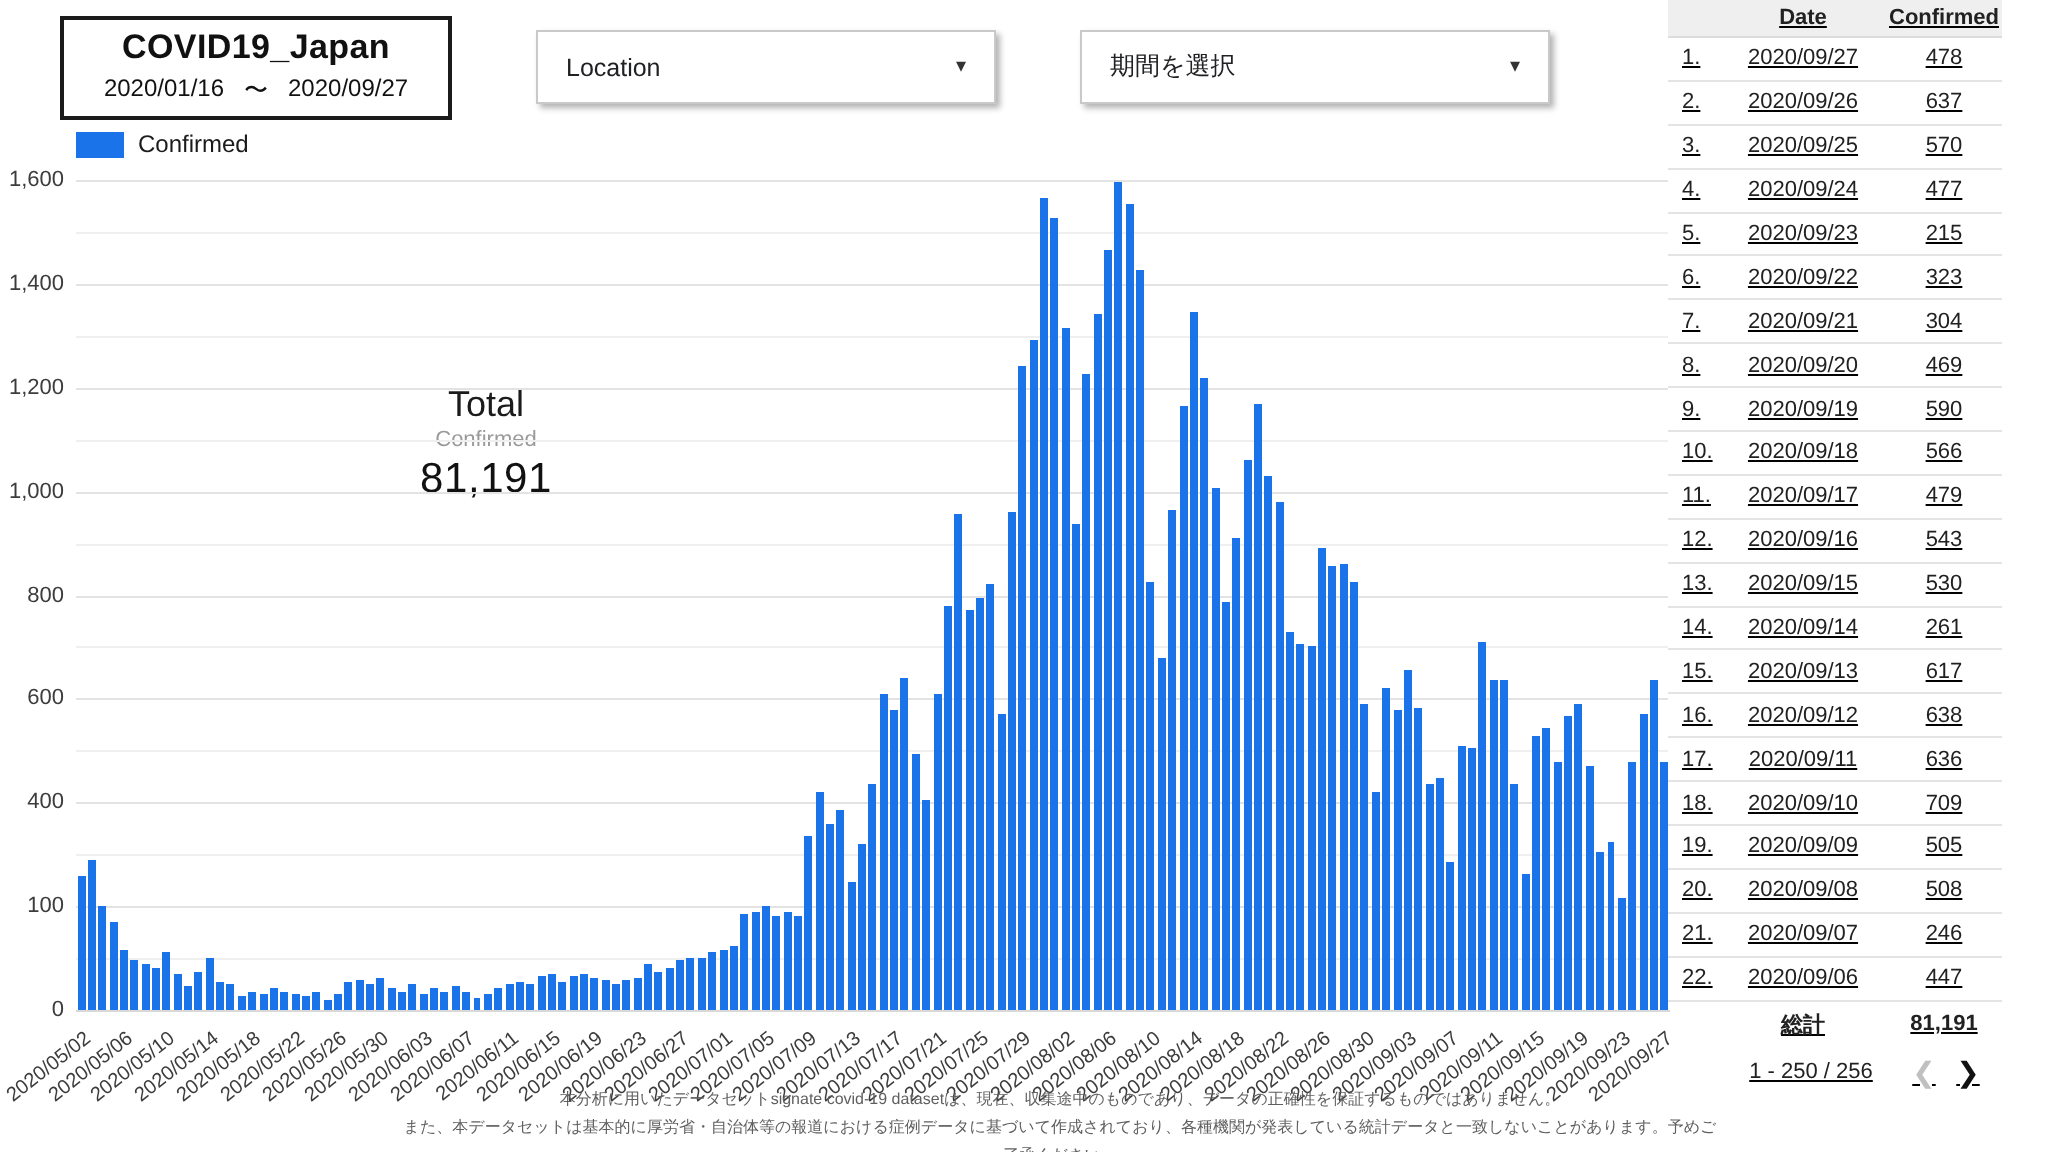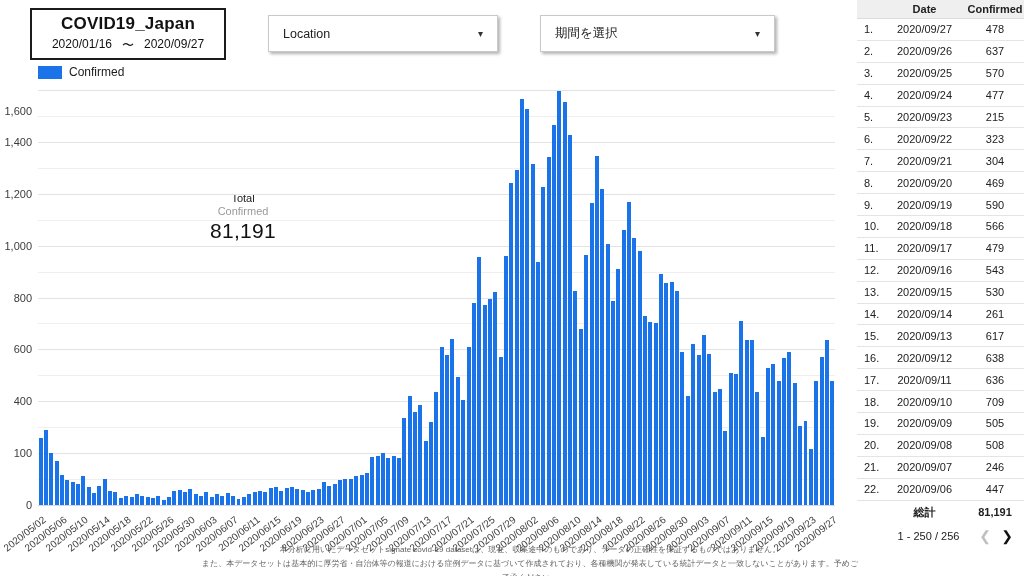--- a/index.html
+++ b/index.html
@@ -34,30 +34,30 @@
   .gridline.major { background:#e3e3e3; }
   .gridline.minor { background:#efefef; }
   .gridline.base  { background:#d8d8d8; }
   .ytick { position:absolute; left:0; width:32px; text-align:right; font-size:11px;
     color:#3c3c3c; }
   .bar { position:absolute; bottom:0; background:#1a73e8; }
   .xtick { position:absolute; width:74px; text-align:right; font-size:10px; color:#3c3c3c;
     transform:rotate(-38deg); transform-origin:100% 0; white-space:nowrap; }
   #xaxis { position:absolute; left:38px; top:508px; width:797px; height:40px; }
   #total-overlay { position:absolute; left:125px; top:102px; width:160px; text-align:center; }
-  #total-overlay .l1 { font-size:11px; color:#1b1b1b; }
+  #total-overlay .l1 { font-size:18px; color:#1b1b1b; }
   #total-overlay .l2 { font-size:11px; color:#9a9a9a; margin-top:1px; }
   #total-overlay .v  { font-size:21px; color:#111; margin-top:2px; letter-spacing:.3px; }
 
   
   #footer { position:absolute; left:200px; top:543px; width:660px; text-align:center; }
   #footer div { font-size:8px; color:#5f5f5f; line-height:14px; }
 
   
-  #table { position:absolute; left:857px; top:0; width:167px; height:416px; font-size:11px; }
+  #table { position:absolute; left:834px; top:0; width:167px; height:416px; font-size:11px;text-decoration:underline; }
   .trow { display:grid; grid-template-columns:26px 1fr 58px; align-items:center;
     height:21.9px; border-bottom:1px solid #e4e4e4; }
   .trow .c0 { padding-left:7px; color:#212121; }
   .trow .c1 { text-align:center; color:#212121; }
   .trow .c2 { text-align:center; color:#212121; }
   #thead { height:19px; background:#efefef; border-bottom:1px solid #dcdcdc; font-weight:bold; }
   #trows .trow { background:#fff; }
   #total-row { font-weight:bold; height:23px; border-bottom:none; }
   #pagination { display:flex; align-items:center; height:25px; padding:0 6px 0 26px; }
   #pagination .range { flex:1; text-align:center; font-size:11px; color:#212121; }
@@ -316,21 +316,21 @@
       <div>また、本データセットは基本的に厚労省・自治体等の報道における症例データに基づいて作成されており、各種機関が発表している統計データと一致しないことがあります。予めご了承ください。</div>
     </div>
   <div class="ytick" style="top: 499px; left: 0px;">0</div>
       <div class="ytick" style="top: 447.125px; left: 0px;">100</div>
       <div class="ytick" style="top: 395.25px; left: 0px;">400</div>
       <div class="ytick" style="top: 343.375px; left: 0px;">600</div>
       <div class="ytick" style="top: 291.5px; left: 0px;">800</div>
       <div class="ytick" style="top: 239.625px; left: 0px;">1,000</div>
       <div class="ytick" style="top: 187.75px; left: 0px;">1,200</div>
       <div class="ytick" style="top: 135.875px; left: 0px;">1,400</div>
-      <div class="ytick" style="top: 84px; left: 0px; margin-top: 21px;">1,600</div>
+      <div class="ytick" style="top: 84px; left: 0px;">1,600</div>
     </div>
 
   <div id="table">
     <div class="trow" id="thead">
       <div class="c0"></div>
       <div class="c1">Date</div>
       <div class="c2">Confirmed</div>
     </div>
     <div id="trows">
         <div class="trow">

